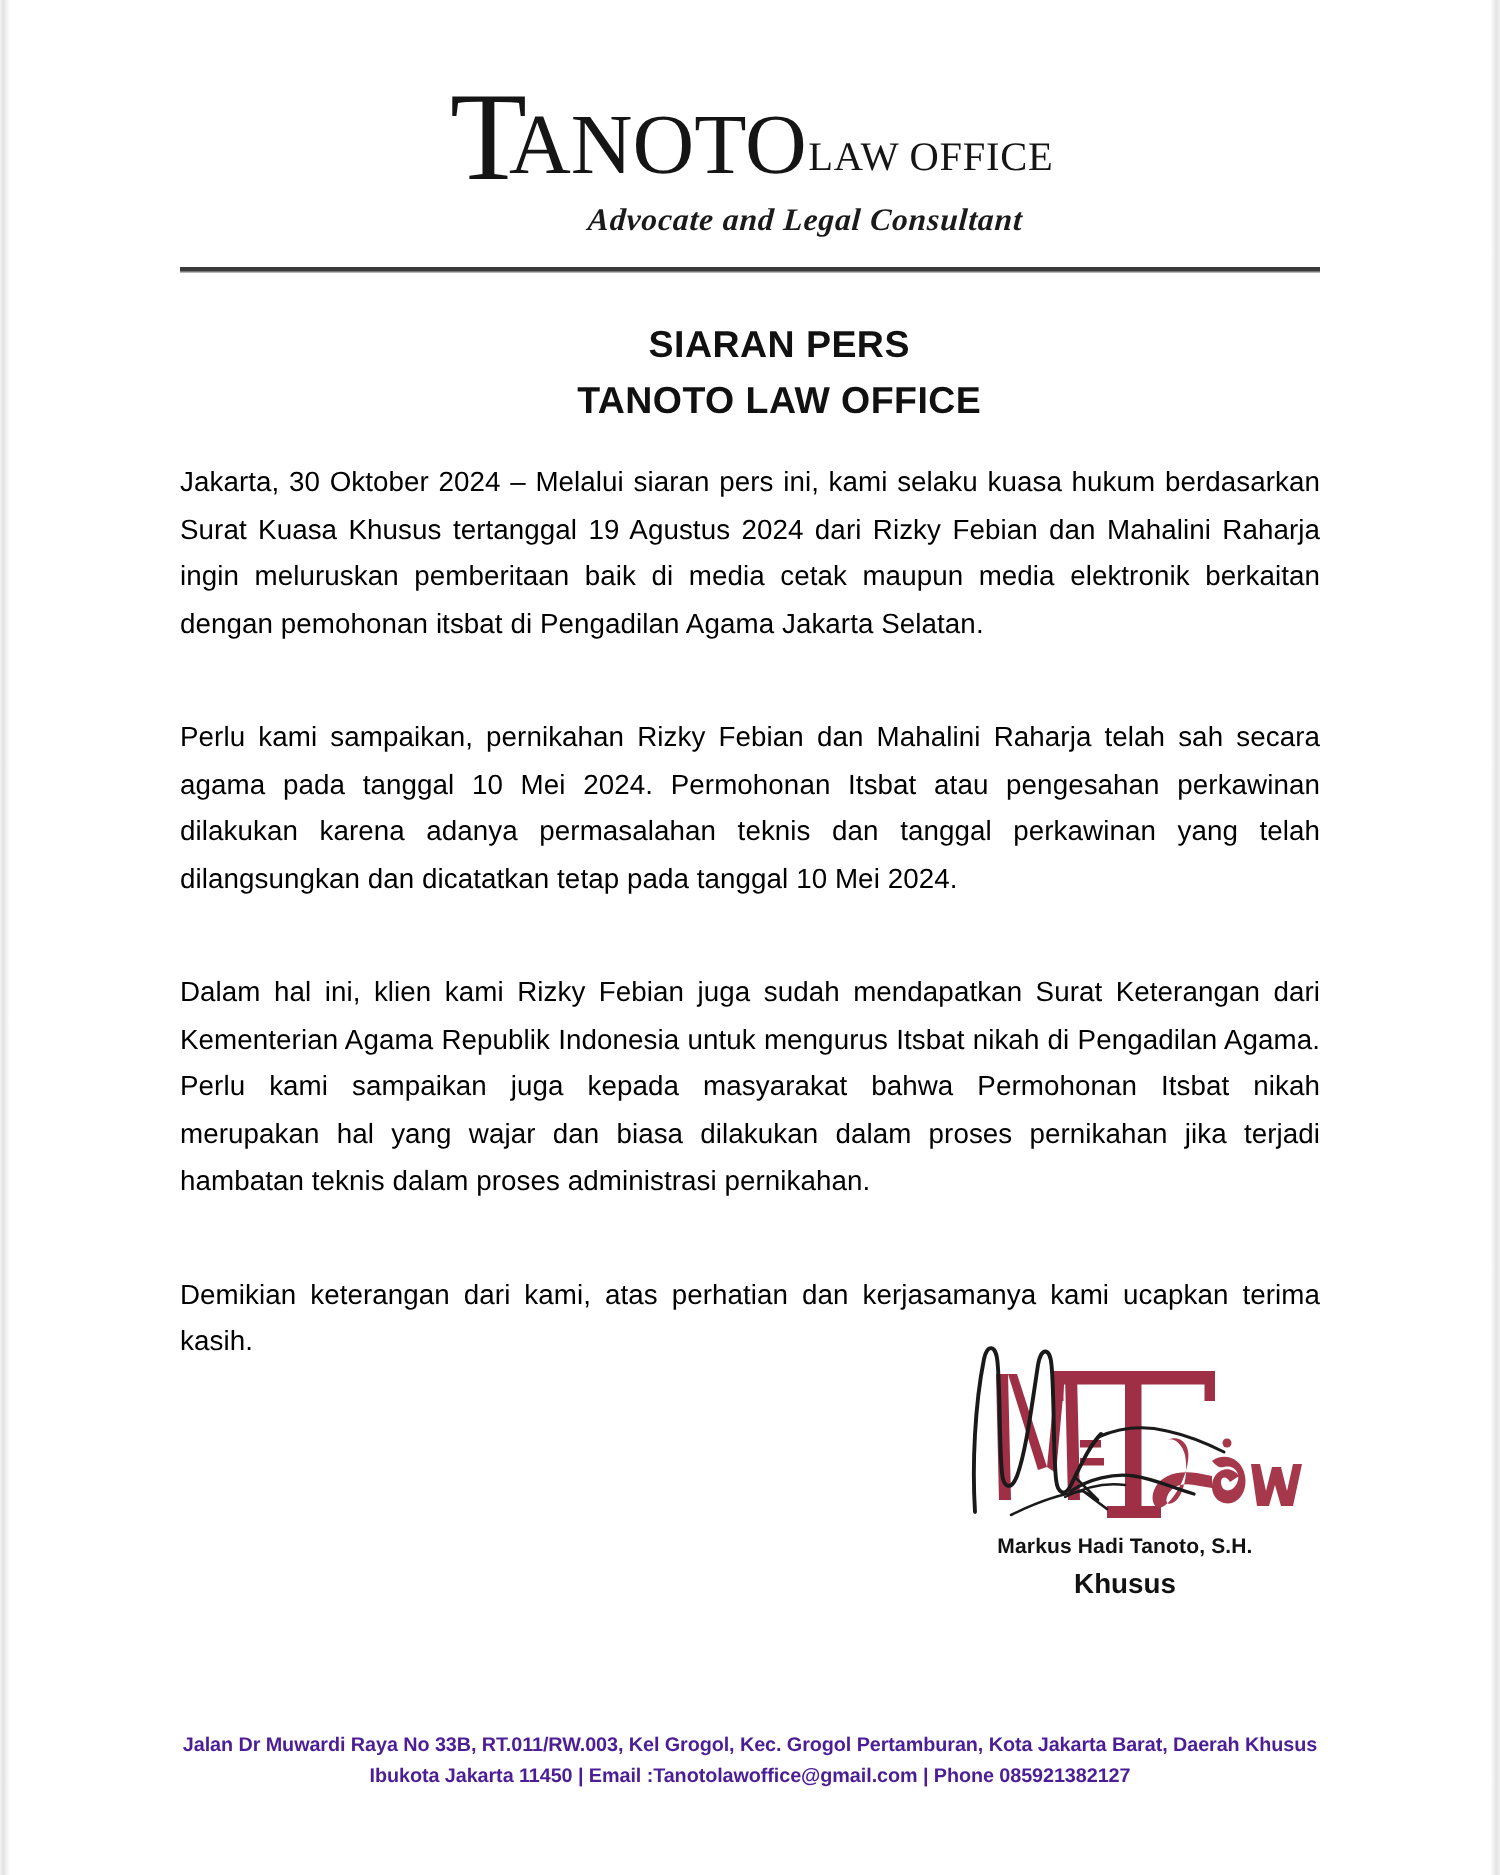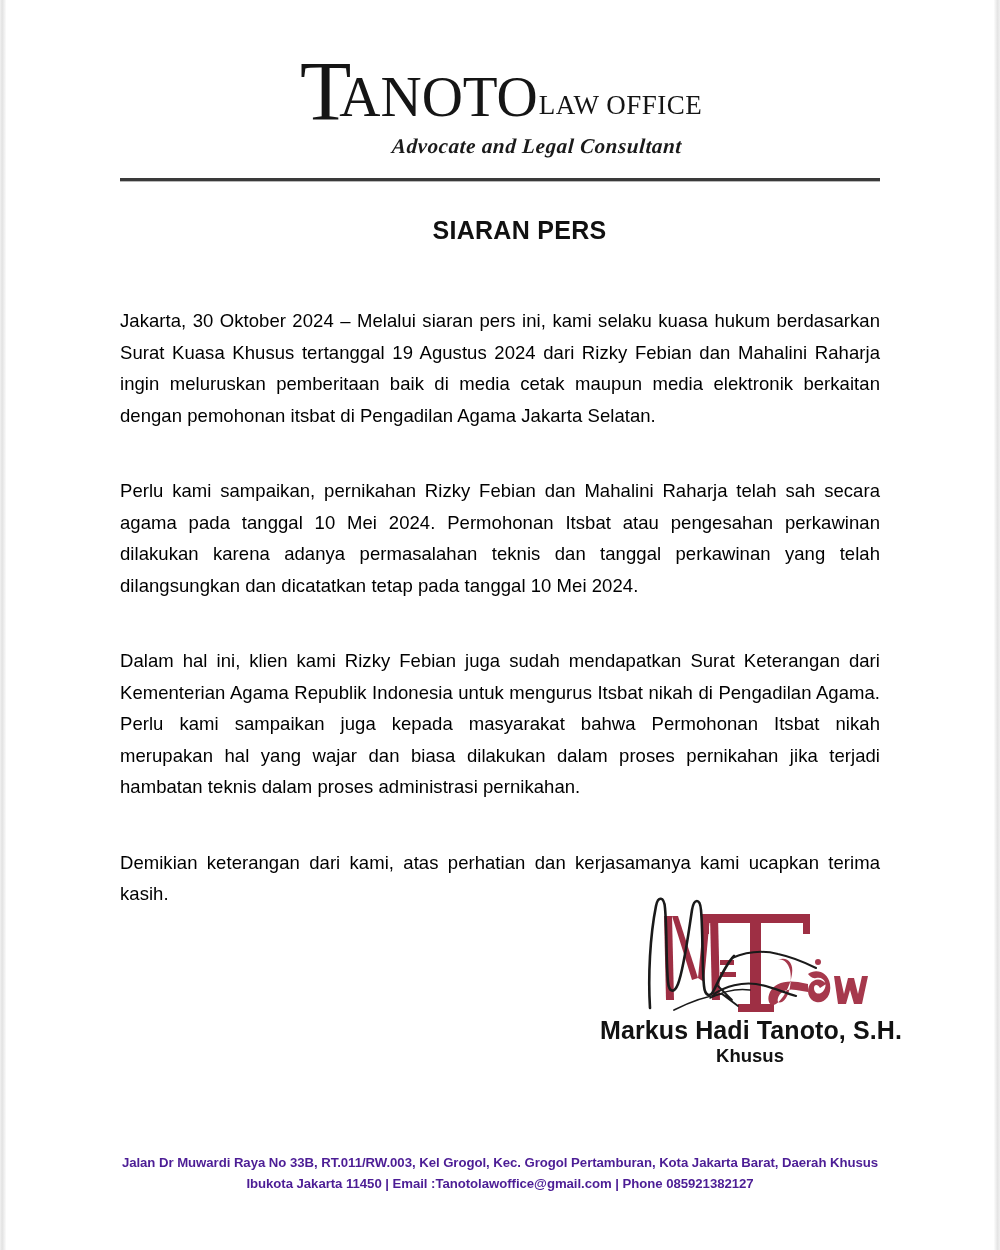--- a/index.html
+++ b/index.html
@@ -156,21 +156,21 @@
   }
   .sig-ink {
     position: absolute;
     left: 10px;
     top: 0px;
     width: 250px;
     height: 128px;
   }
   .sig-name {
     position: relative;
-    font-size: 25px;
+    font-size: 14px;
     font-weight: bold;
     color: #121212;
     line-height: 24px;
     letter-spacing: 0.1px;
     white-space: nowrap;
   }
   .sig-role {
     font-size: 18.5px;
     font-weight: bold;
     color: #121212;
@@ -205,20 +205,21 @@
       <div class="logo-main">
         <span class="logo-t">T</span><span class="logo-anoto">ANOTO</span><span class="logo-lawoffice">LAW OFFICE</span>
       </div>
       <div class="logo-tagline">Advocate and Legal Consultant</div>
     </div>
   </div>
   <div class="header-rule"></div>
 
   <div class="doc-title">
     <div>SIARAN PERS</div>
+    <div>TANOTO LAW OFFICE</div>
   </div>
 
   <div class="body-copy">
     <p class="para">Jakarta, 30 Oktober 2024 – Melalui siaran pers ini, kami selaku kuasa hukum berdasarkan Surat Kuasa Khusus tertanggal 19 Agustus 2024 dari Rizky Febian dan Mahalini Raharja ingin meluruskan pemberitaan baik di media cetak maupun media elektronik berkaitan dengan pemohonan itsbat di Pengadilan Agama Jakarta Selatan.</p>
     <p class="para">Perlu kami sampaikan, pernikahan Rizky Febian dan Mahalini Raharja telah sah secara agama pada tanggal 10 Mei 2024. Permohonan Itsbat atau pengesahan perkawinan dilakukan karena adanya permasalahan teknis dan tanggal perkawinan yang telah dilangsungkan dan dicatatkan tetap pada tanggal 10 Mei 2024.</p>
     <p class="para">Dalam hal ini, klien kami Rizky Febian juga sudah mendapatkan Surat Keterangan dari Kementerian Agama Republik Indonesia untuk mengurus Itsbat nikah di Pengadilan Agama. Perlu kami sampaikan juga kepada masyarakat bahwa Permohonan Itsbat nikah merupakan hal yang wajar dan biasa dilakukan dalam proses pernikahan jika terjadi hambatan teknis dalam proses administrasi pernikahan.</p>
     <p class="para">Demikian keterangan dari kami, atas perhatian dan kerjasamanya kami ucapkan terima kasih.</p>
   </div>
 
   <div class="signature-block">

